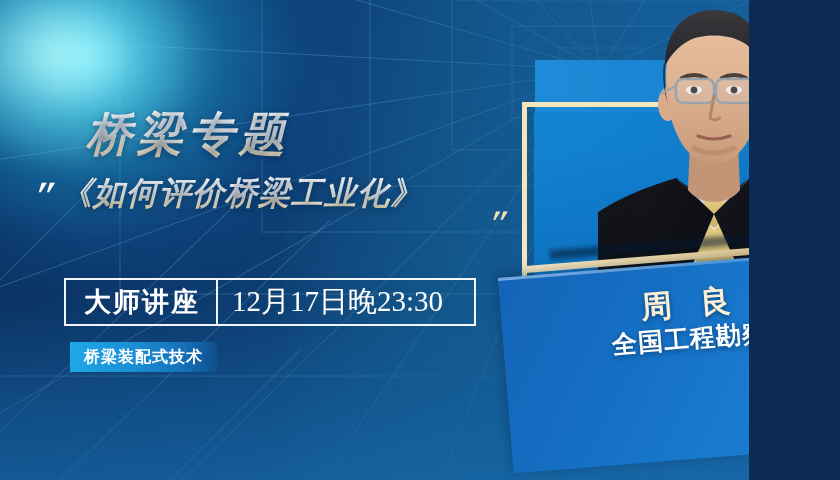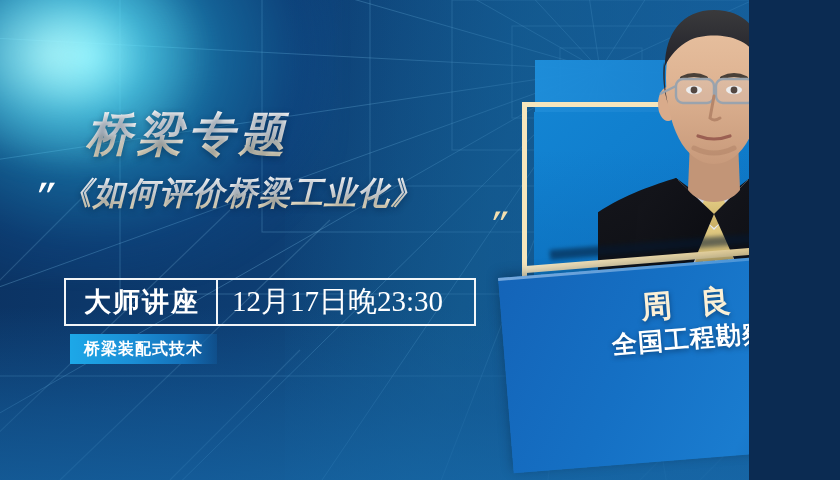--- a/index.html
+++ b/index.html
@@ -85,21 +85,21 @@
   .infobox .lecture{
     font-size:27px;font-weight:700;color:#ffffff;letter-spacing:2px;
     padding:0 16px 0 18px;
   }
   .infobox .divider{width:2px;height:100%;background:rgba(255,255,255,.95);}
   .infobox .date{
     font-size:29px;font-weight:400;color:#ffffff;letter-spacing:0px;
     padding-left:14px;
   }
 
-  .chips{position:absolute;left:70px;top:334px;display:flex;}
+  .chips{position:absolute;left:70px;top:342px;display:flex;}
   .chip{
     height:30px;line-height:30px;padding:0 14px;
     font-size:16px;font-weight:700;color:#ffffff;letter-spacing:1px;
     background:linear-gradient(90deg,#1da8e8 0%,#1b8fd6 42%,#1470b8 78%,rgba(16,86,150,.55) 100%);
   }
   .chip.two{margin-left:34px;
     background:linear-gradient(90deg,#1da8e8 0%,#1b8fd6 46%,#1470b8 82%,rgba(16,86,150,.5) 100%);
   }
 
   

